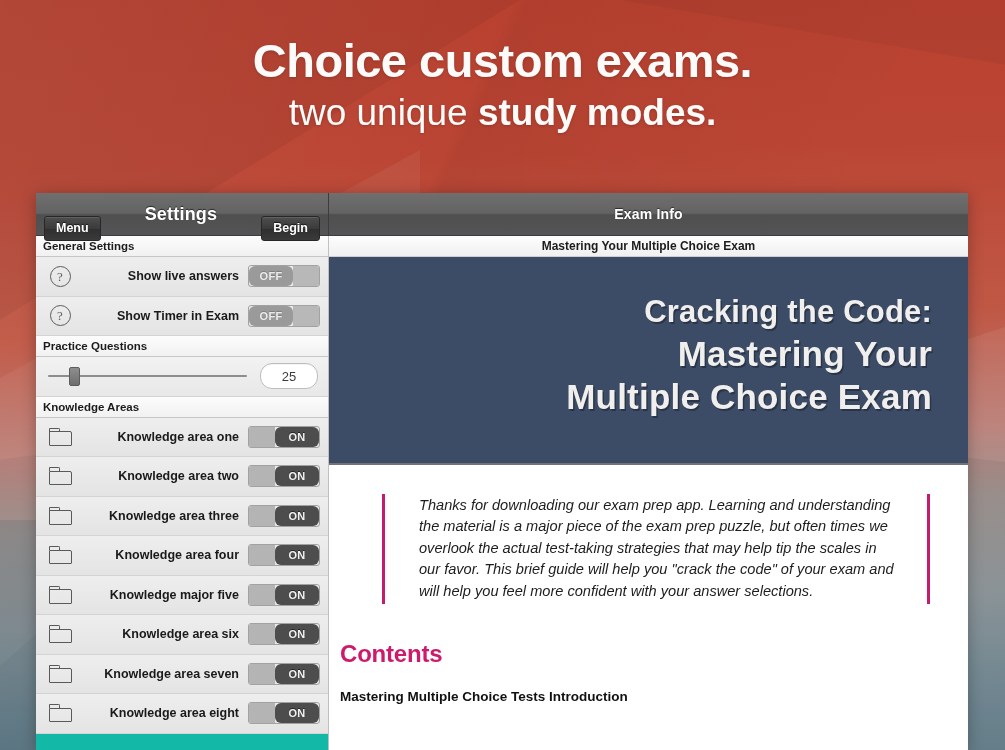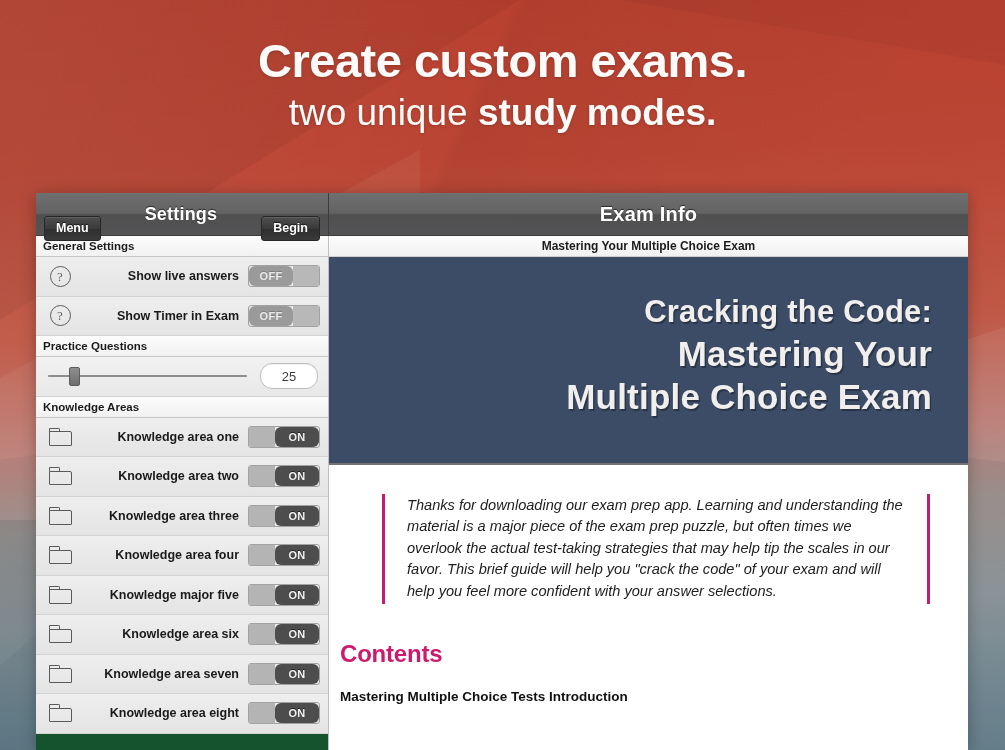--- a/index.html
+++ b/index.html
@@ -72,40 +72,40 @@
     border-bottom: 1px solid #3c3c3d;
     position: relative;
   }
   #navbar-left { width: 293px; justify-content: space-between; padding: 0 8px; border-right: 1px solid #3c3c3d; }
   #navbar-right { flex: 1; justify-content: center; }
   .nav-title {
     color: #ffffff; font-size: 18px; font-weight: bold;
     text-shadow: 0 -1px 1px rgba(0,0,0,0.6);
     letter-spacing: 0.2px;
   }
-  #navbar-right .nav-title { font-size: 20px; }
+  #navbar-right .nav-title { font-size: 14px; }
   .nav-btn {
     background: linear-gradient(to bottom, #4e4e4f 0%, #3b3b3c 50%, #2f2f30 51%, #3a3a3b 100%);
     border: 1px solid #272728;
     border-radius: 3px;
     color: #ffffff; font-size: 12.5px; font-weight: bold;
     padding: 5px 11px 6px 11px;
     text-shadow: 0 -1px 1px rgba(0,0,0,0.7);
     box-shadow: inset 0 1px 0 rgba(255,255,255,0.11);
     cursor: pointer;
     line-height: 1;
     margin-top: 29px;
   }
 
   #body-row { display: flex; flex: 1; min-height: 0; }
 
   
   #sidebar {
     width: 293px; flex: none;
-    background: #14532d;
+    background: #14b8a6;
     border-right: 1px solid #c0c0c0;
     overflow: hidden;
   }
   .sec-header {
     height: 21px;
     background: linear-gradient(to bottom, #fcfcfc 0%, #f1f1f1 100%);
     border-bottom: 1px solid #c6c6c6;
     display: flex; align-items: center;
     padding-left: 7px;
     font-size: 11.5px; font-weight: bold; color: #1b1b1b;
@@ -212,21 +212,21 @@
     letter-spacing: 0.2px; line-height: 1.25;
     text-shadow: 1.5px 1.5px 0 rgba(0,0,0,0.30);
   }
   #banner .bl2, #banner .bl3 {
     color: #f0efed; font-size: 35px; font-weight: bold;
     letter-spacing: 0.2px; line-height: 1.25;
     text-shadow: 1.5px 1.5px 0 rgba(0,0,0,0.30);
   }
   #blurb {
     margin: 29px 38px 0 53px;
-    display: flex; align-items: stretch;
+    display: flex; align-items: stretch; gap: 12px;
   }
   .pipe { width: 3px; background: #c41d6d; flex: none; }
   #blurb p {
     flex: 1;
     font-family: "Liberation Sans", sans-serif;
     font-style: italic;
     font-size: 14.6px;
     line-height: 1.47;
     color: #1d1d1d;
     padding: 1px 19px 2px 22px;
@@ -253,21 +253,21 @@
   <div class="facet" id="f1"></div>
   <div class="facet" id="f2"></div>
   <div class="facet" id="f3"></div>
   <div class="facet" id="f4"></div>
   <div class="facet" id="f5"></div>
   <div class="facet" id="f6"></div>
   <div class="facet" id="f7"></div>
   <div class="facet" id="f8"></div>
 
   <div id="headline">
-    <span class="l1">Create custom exams.</span>
+    <span class="l1">Choice custom exams.</span>
     <span class="l2"><span>two unique </span><b>study modes.</b></span>
   </div>
 
   <div id="app">
 
     <div id="topbars">
       <div class="navbar" id="navbar-left">
         <button class="nav-btn">Menu</button>
         <span class="nav-title">Settings</span>
         <button class="nav-btn">Begin</button>

